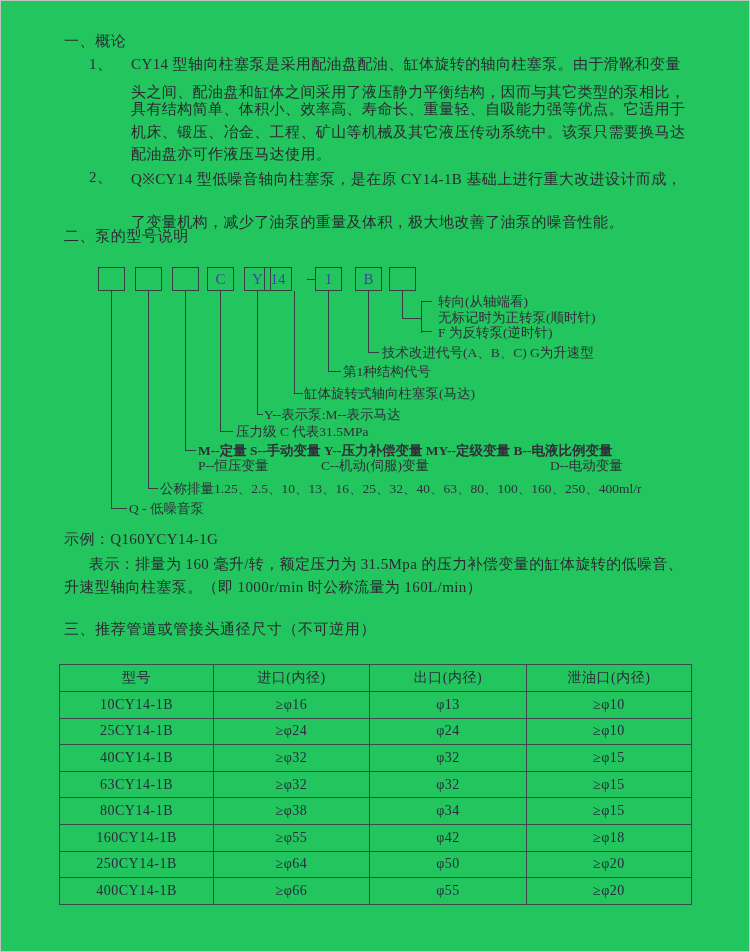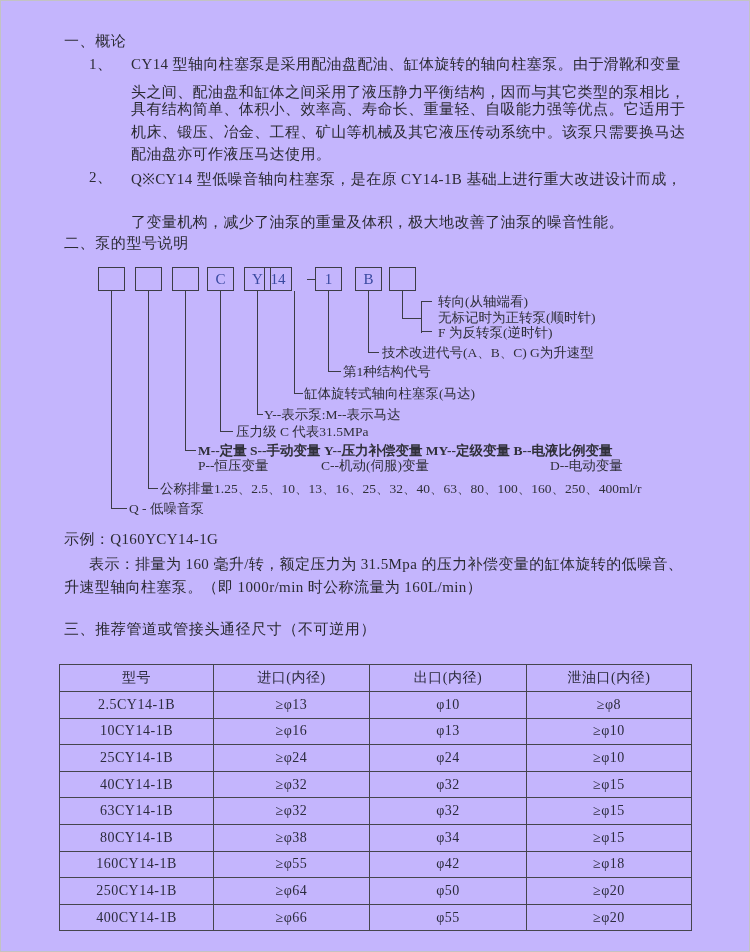--- a/index.html
+++ b/index.html
@@ -1,21 +1,21 @@
 <!DOCTYPE html>
 <html><head>
 <meta charset="utf-8">
 <style>
   * { margin: 0; padding: 0; box-sizing: border-box; }
   html, body { background: #e8e8e8; }
   #page {
     position: relative;
     width: 750px;
     height: 952px;
-    background: #c4b5fd;
+    background: #22c55e;
     border: 1px solid #c3c3c3;
     font-family: "Liberation Serif", "DejaVu Serif", serif;
     color: #2b2b33;
     overflow: hidden;
     padding-left: 47px;
   }
   .txt { position: absolute; font-size: 15px; white-space: nowrap; letter-spacing: 0.4px; }
   .heading { position: absolute; font-size: 15px; white-space: nowrap; letter-spacing: 0.6px; }
   
   #diagram { position: absolute; top: 258px; left: 0; width: 750px; height: 268px; }
@@ -52,21 +52,21 @@
   <div class="txt" style="left:130px; top:54px;">CY14 型轴向柱塞泵是采用配油盘配油、缸体旋转的轴向柱塞泵。由于滑靴和变量</div>
   <div class="txt" style="left:130px; top:82px;">头之间、配油盘和缸体之间采用了液压静力平衡结构，因而与其它类型的泵相比，</div>
   <div class="txt" style="left:130px; top:99px;">具有结构简单、体积小、效率高、寿命长、重量轻、自吸能力强等优点。它适用于</div>
   <div class="txt" style="left:130px; top:121.5px;">机床、锻压、冶金、工程、矿山等机械及其它液压传动系统中。该泵只需要换马达</div>
   <div class="txt" style="left:130px; top:144px;">配油盘亦可作液压马达使用。</div>
 
   <div class="txt" style="left:88px; top:166.5px;">2、</div>
   <div class="txt" style="left:130px; top:166.5px;">Q※CY14 型低噪音轴向柱塞泵，是在原 CY14-1B 基础上进行重大改进设计而成，</div>
   <div class="txt" style="left:130px; top:211.5px;">了变量机构，减少了油泵的重量及体积，极大地改善了油泵的噪音性能。</div>
 
-  <div class="heading" style="left:63px; top:233px;font-family:Liberation Serif, serif;">二、泵的型号说明</div>
+  <div class="heading" style="left:63px; top:226px;font-family:Liberation Serif, serif;">二、泵的型号说明</div>
 
   <div id="diagram">
 
     <div class="mbox" style="left:97px;"></div>
     <div class="mbox" style="left:134px;"></div>
     <div class="mbox" style="left:171px;"></div>
     <div class="mbox" style="left:206px;">C</div>
     <div class="mbox" style="left:243px;">Y</div>
     <div class="mbox" style="left:263px; width:28px;">14</div>
     <div class="mbox" style="left:314px;">1</div>
@@ -128,26 +128,20 @@
         <col style="width:165px">
       </colgroup>
     <tbody>
         <tr>
       <th>型号</th>
       <th>进口(内径)</th>
       <th>出口(内径)</th>
       <th>泄油口(内径)</th>
     </tr>
     <tr>
-      <td>2.5CY14-1B</td>
-      <td>≥φ13</td>
-      <td>φ10</td>
-      <td>≥φ8</td>
-    </tr>
-    <tr>
       <td>10CY14-1B</td>
       <td>≥φ16</td>
       <td>φ13</td>
       <td>≥φ10</td>
     </tr>
     <tr>
       <td>25CY14-1B</td>
       <td>≥φ24</td>
       <td>φ24</td>
       <td>≥φ10</td>

